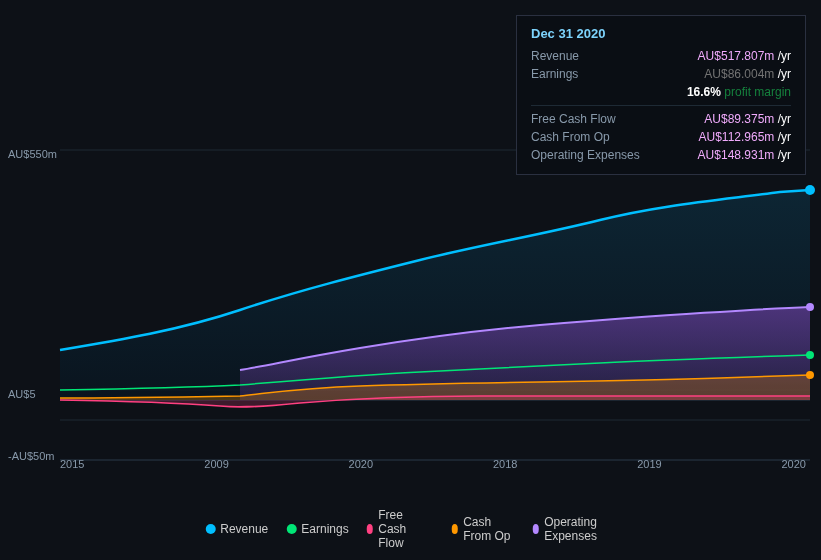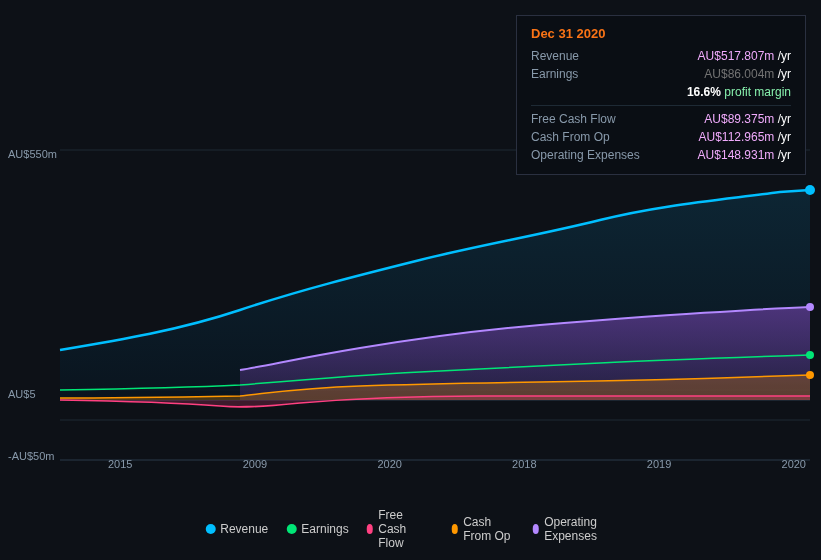--- a/index.html
+++ b/index.html
@@ -18,21 +18,21 @@
       position: absolute;
       top: 15px;
       right: 15px;
       background: #0a0e14;
       border: 1px solid #2a3040;
       padding: 10px 14px;
       z-index: 10;
       min-width: 290px;
     }
     .info-box .date-header {
-      color: #f97316;
+      color: #7dd3fc;
       font-size: 13px;
       font-weight: bold;
       margin-bottom: 6px;
     }
     .info-row {
       display: flex;
       justify-content: space-between;
       align-items: baseline;
       padding: 2px 0;
       font-size: 12px;
@@ -62,21 +62,20 @@
     .y-label {
       position: absolute;
       left: 8px;
       font-size: 11px;
       color: #8899aa;
     }
     .x-label {
       font-size: 11px;
       color: #8899aa;
       text-align: left;
-      margin-left: 48px;
     }
 
     
     .legend {
       position: absolute;
       bottom: 10px;
       left: 50%;
       transform: translateX(-50%);
       display: flex;
       gap: 18px;
@@ -114,21 +113,21 @@
   </div>
   <div class="info-row">
     <span class="info-label">Earnings</span>
     <span class="info-value">
       <span class="green">AU$86.004m</span> /yr
     </span>
   </div>
   <div class="info-row">
     <span class="info-label"></span>
     <span class="info-value profit-margin">
-      <strong>16.6%</strong> <span style="color:#86efac;font-weight:normal;">profit margin</span>
+      <strong>16.6%</strong> <span style="color:#15803d;font-weight:normal;">profit margin</span>
     </span>
   </div>
   <hr class="divider">
   <div class="info-row">
     <span class="info-label">Free Cash Flow</span>
     <span class="info-value">
       <span class="cyan">AU$89.375m</span> /yr
     </span>
   </div>
   <div class="info-row">

